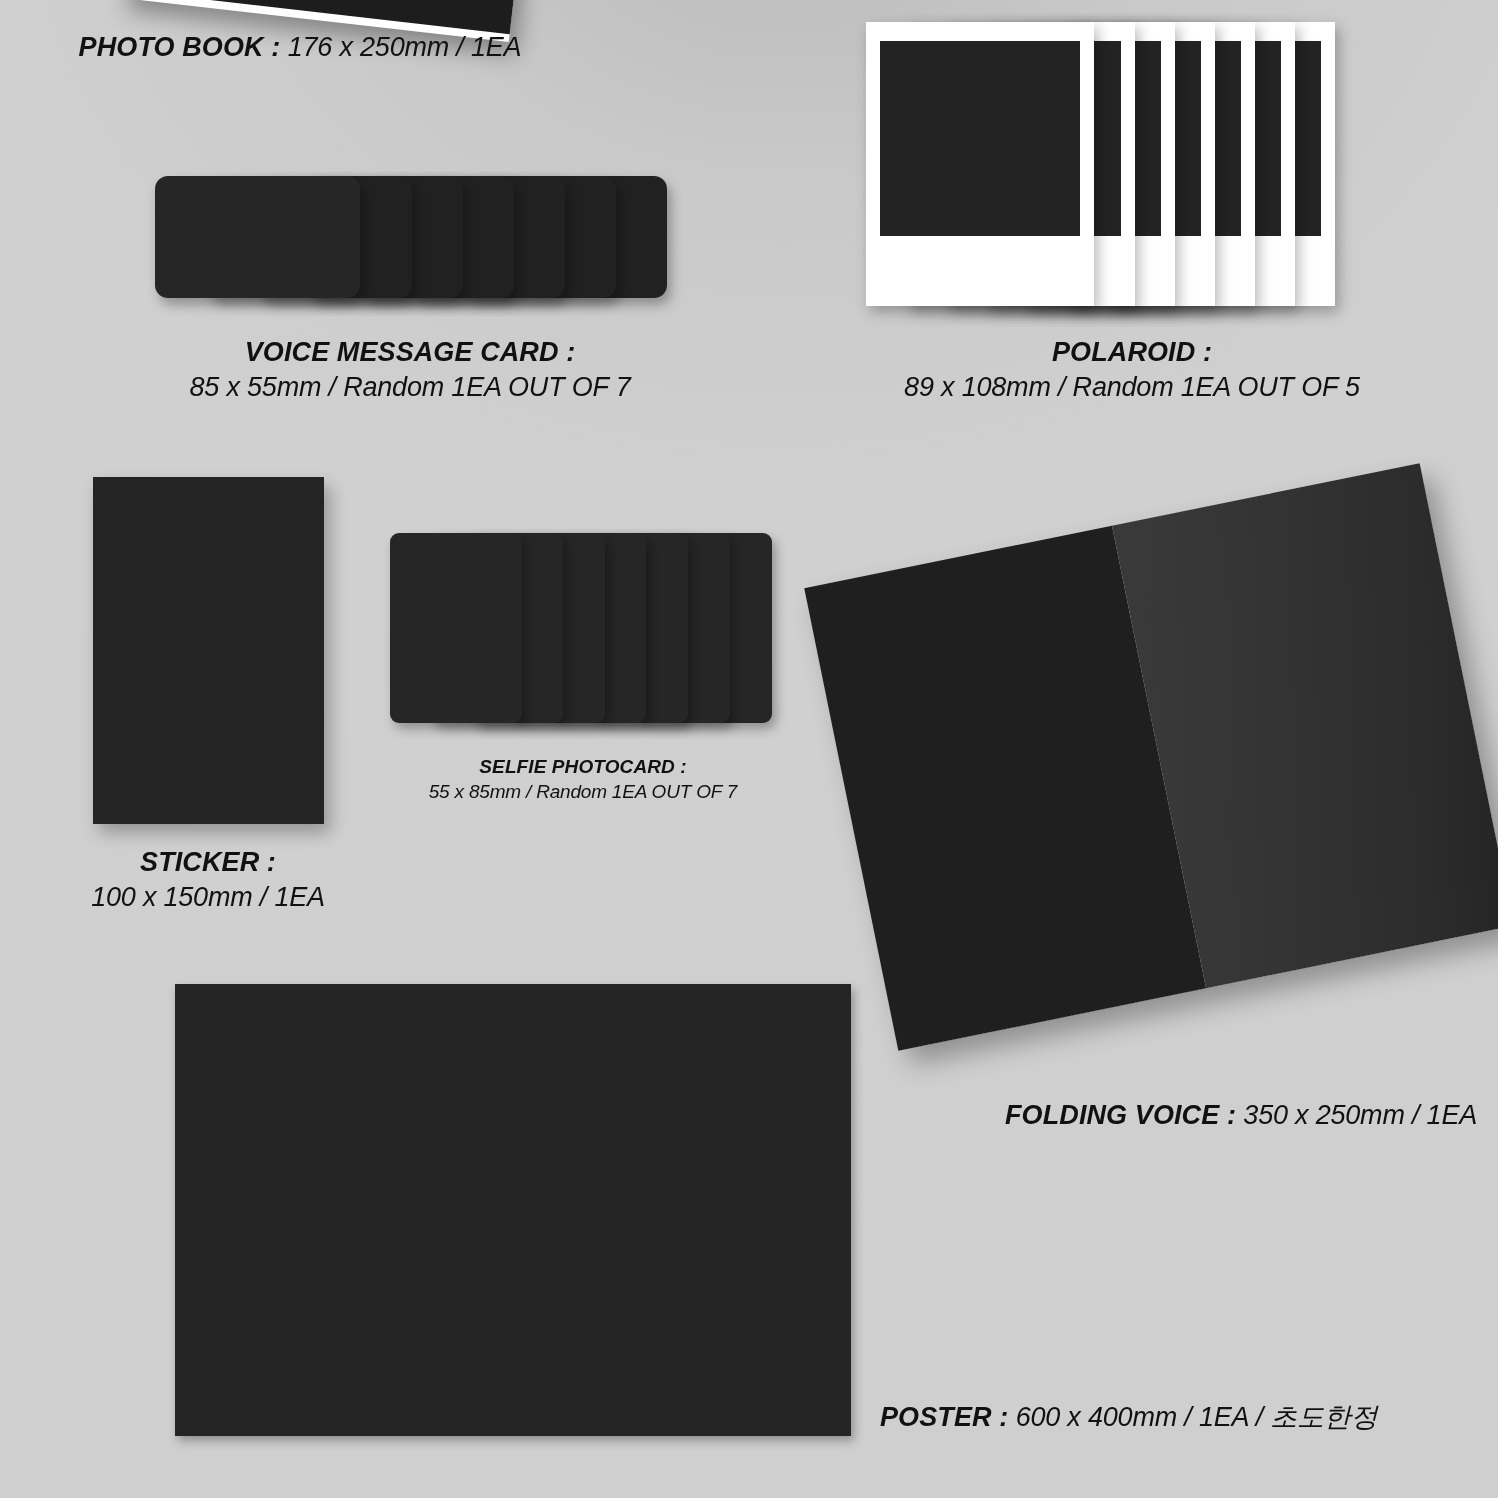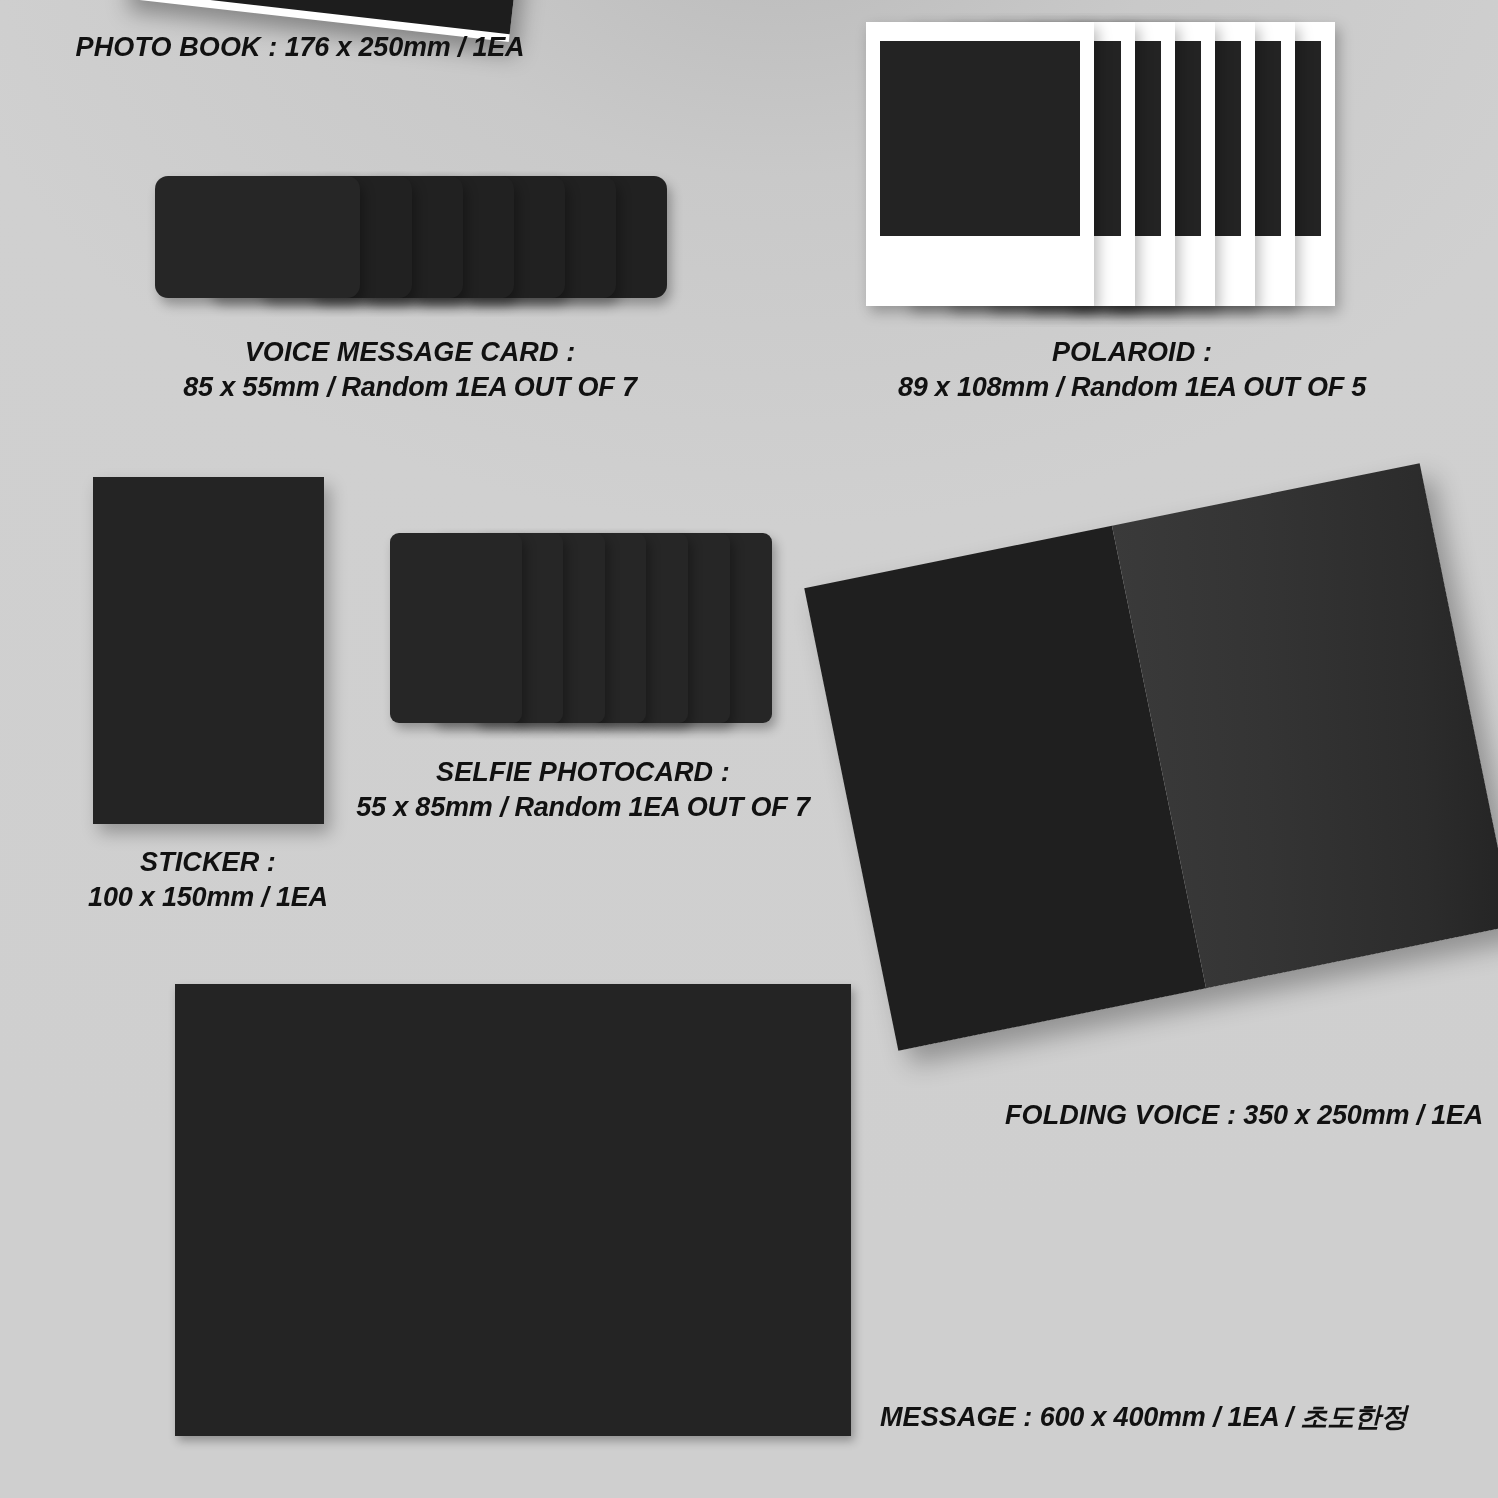--- a/index.html
+++ b/index.html
@@ -29,21 +29,21 @@
     font-weight: 700;
     letter-spacing: -0.2px;
     white-space: nowrap;
     line-height: 1.30;
   }
   .caption .lbl {
     font-weight: 900;
     letter-spacing: 0.1px;
   }
   .caption .spec {
-    font-weight: 700;
+    font-weight: 400;
     font-style: italic;
     text-align: right;
   }
   .cap-center { text-align: center; transform: translateX(-50%); }
   .cap-left   { text-align: left; }
 
   
   .dark {
     position: absolute;
     background: #242424;
@@ -181,21 +181,21 @@
     top: 984px;
     width: 676px;
     height: 452px;
     background: #242424;
   }
 
   
   #cap-photo-book   { left: 300px;  top: 30px;  font-size: 27px; }
   #cap-voice-card   { left: 410px;  top: 335px; font-size: 27px; }
   #cap-polaroid     { left: 1100px; top: 335px; font-size: 27px; margin-left: 32px; }
-  #cap-selfie       { left: 583px;  top: 755px; font-size: 27px; }
+  #cap-selfie       { left: 583px;  top: 755px; font-size: 19px; }
   #cap-sticker      { left: 208px;  top: 845px; font-size: 27px; }
   #cap-folding      { left: 1005px; top: 1098px;font-size: 27px; }
   #cap-main-poster  { left: 880px;  top: 1400px;font-size: 27px; }
 </style>
 </head>
 <body>
 
 <div id="canvas">
 
   <div id="photo-book-wrap">
@@ -280,17 +280,17 @@
   </div>
 
   <div class="caption cap-left" id="cap-folding">
     <span class="lbl">FOLDING VOICE :</span>
     <span class="spec">350 x 250mm / 1EA</span>
   </div>
 
   <div class="dark shadow-tight" id="main-poster"></div>
 
   <div class="caption cap-left" id="cap-main-poster">
-    <span class="lbl">MESSAGE :</span>
+    <span class="lbl">POSTER :</span>
     <span class="spec">600 x 400mm / 1EA / 초도한정</span>
   </div>
 
 </div>
 
 </body></html>

